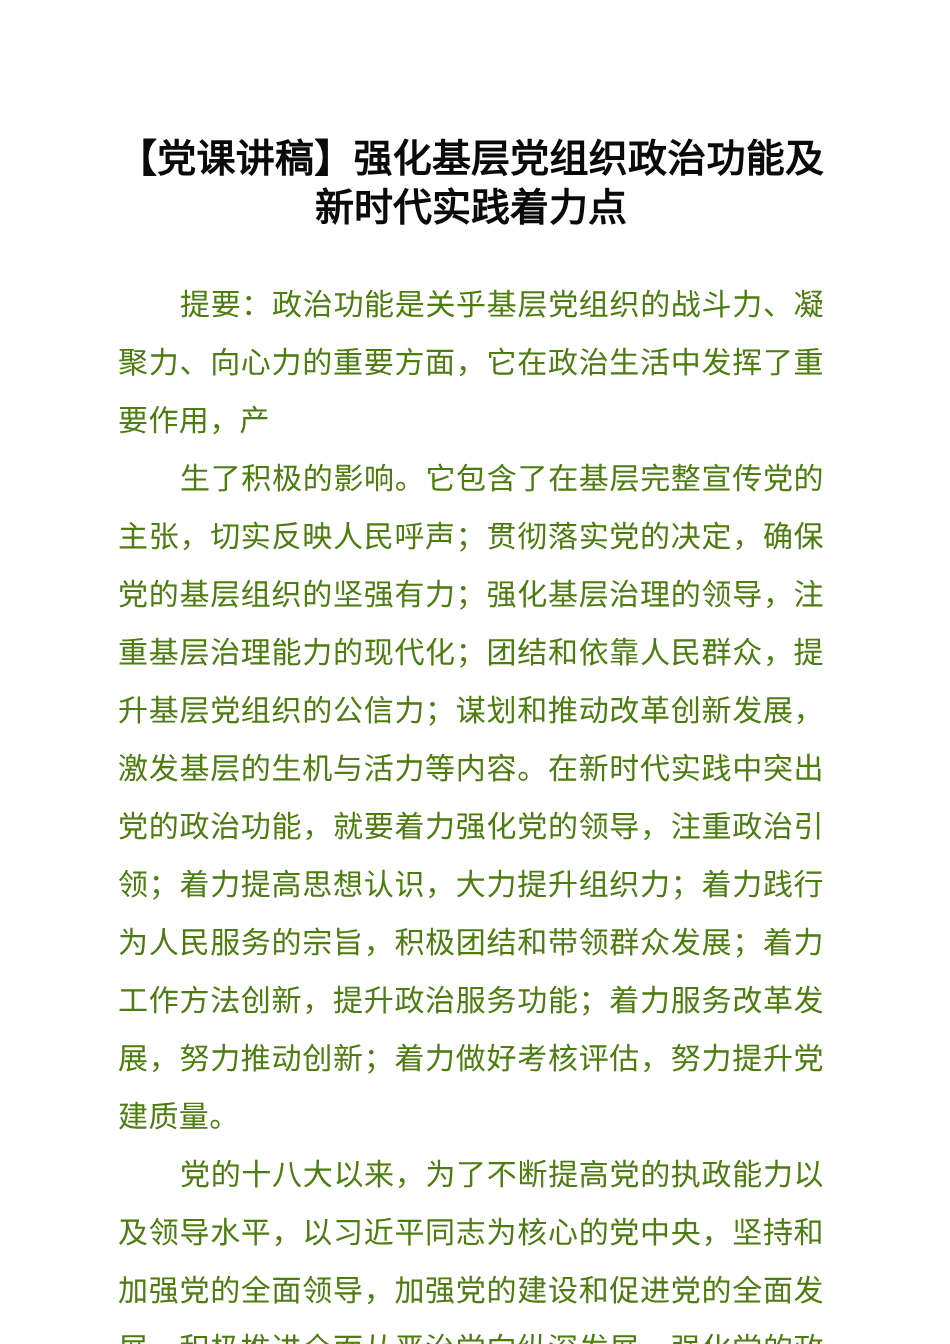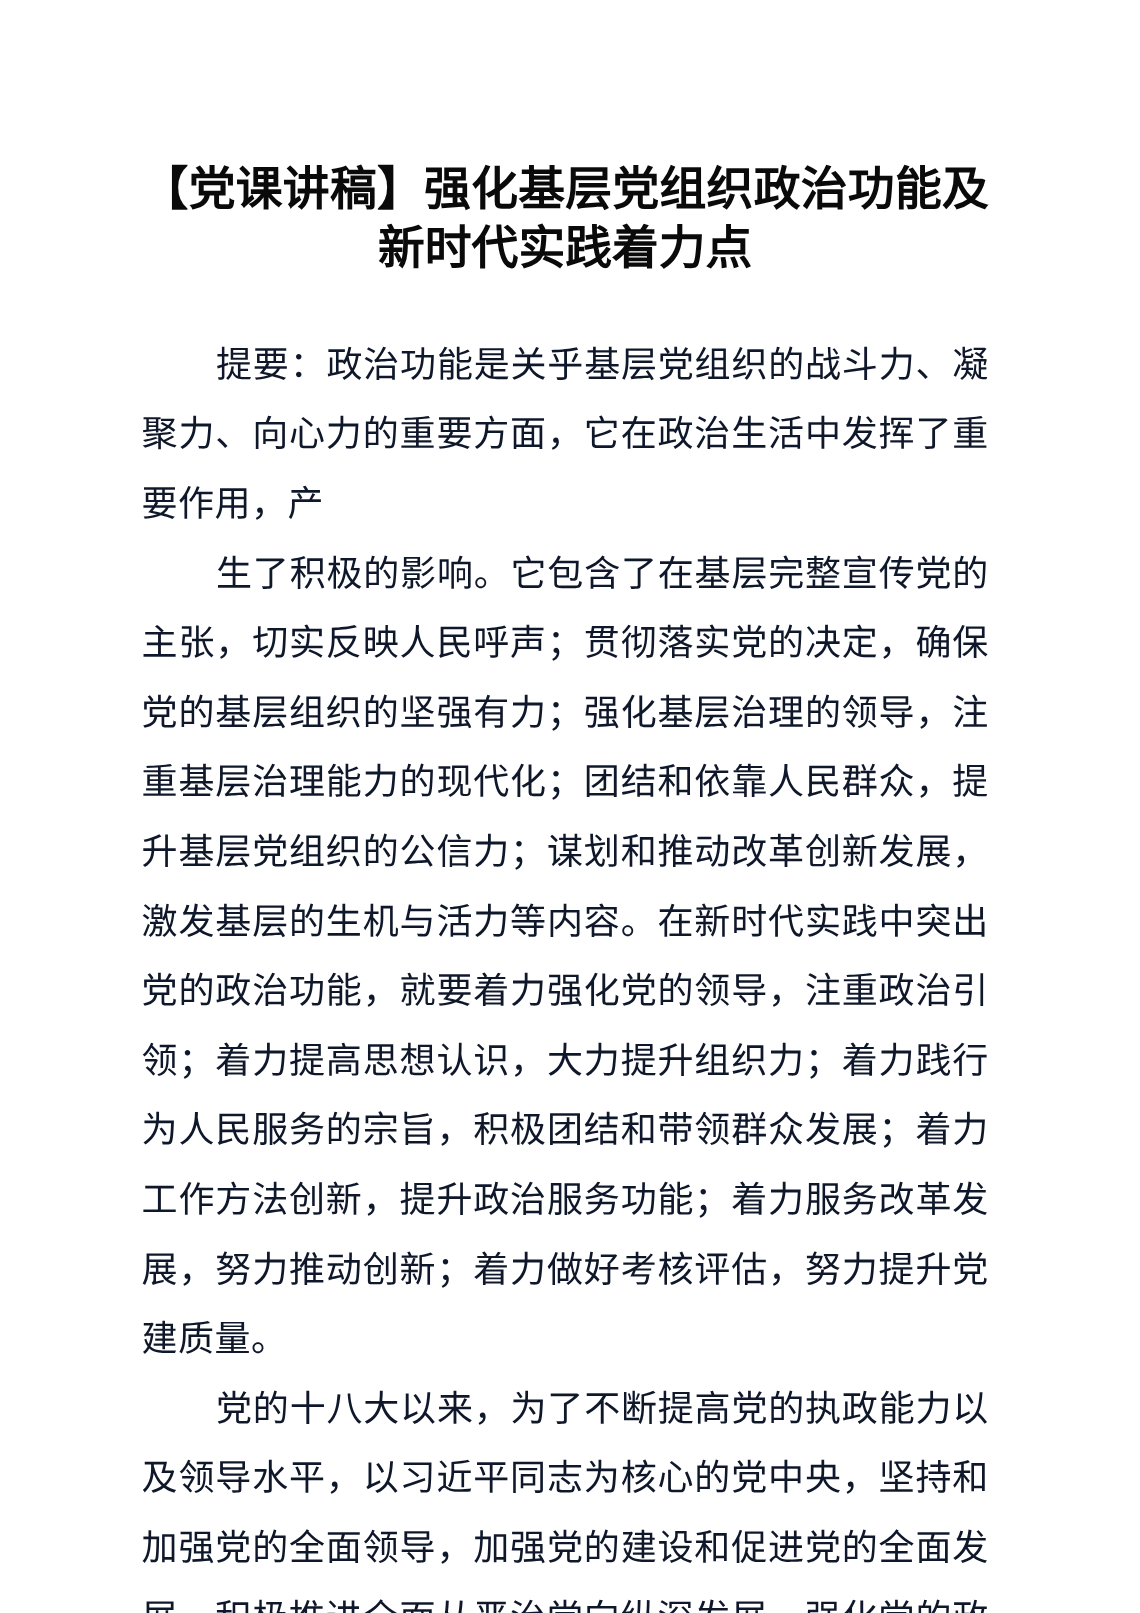--- a/index.html
+++ b/index.html
@@ -41,21 +41,21 @@
   }
 
   .body-block {
     margin-top: 44px;
   }
 
   .para {
     font-family: Liberation Serif, serif;
     font-size: 30px;
     line-height: 58px;
-    color: #0f172a;
+    color: #4d7c0f;
     margin: 0;
     text-align: justify;
     text-align-last: left;
     text-indent: 62px;
     word-break: break-all;
     letter-spacing: 0.4px;
   }
 
   
   .para + .para {

